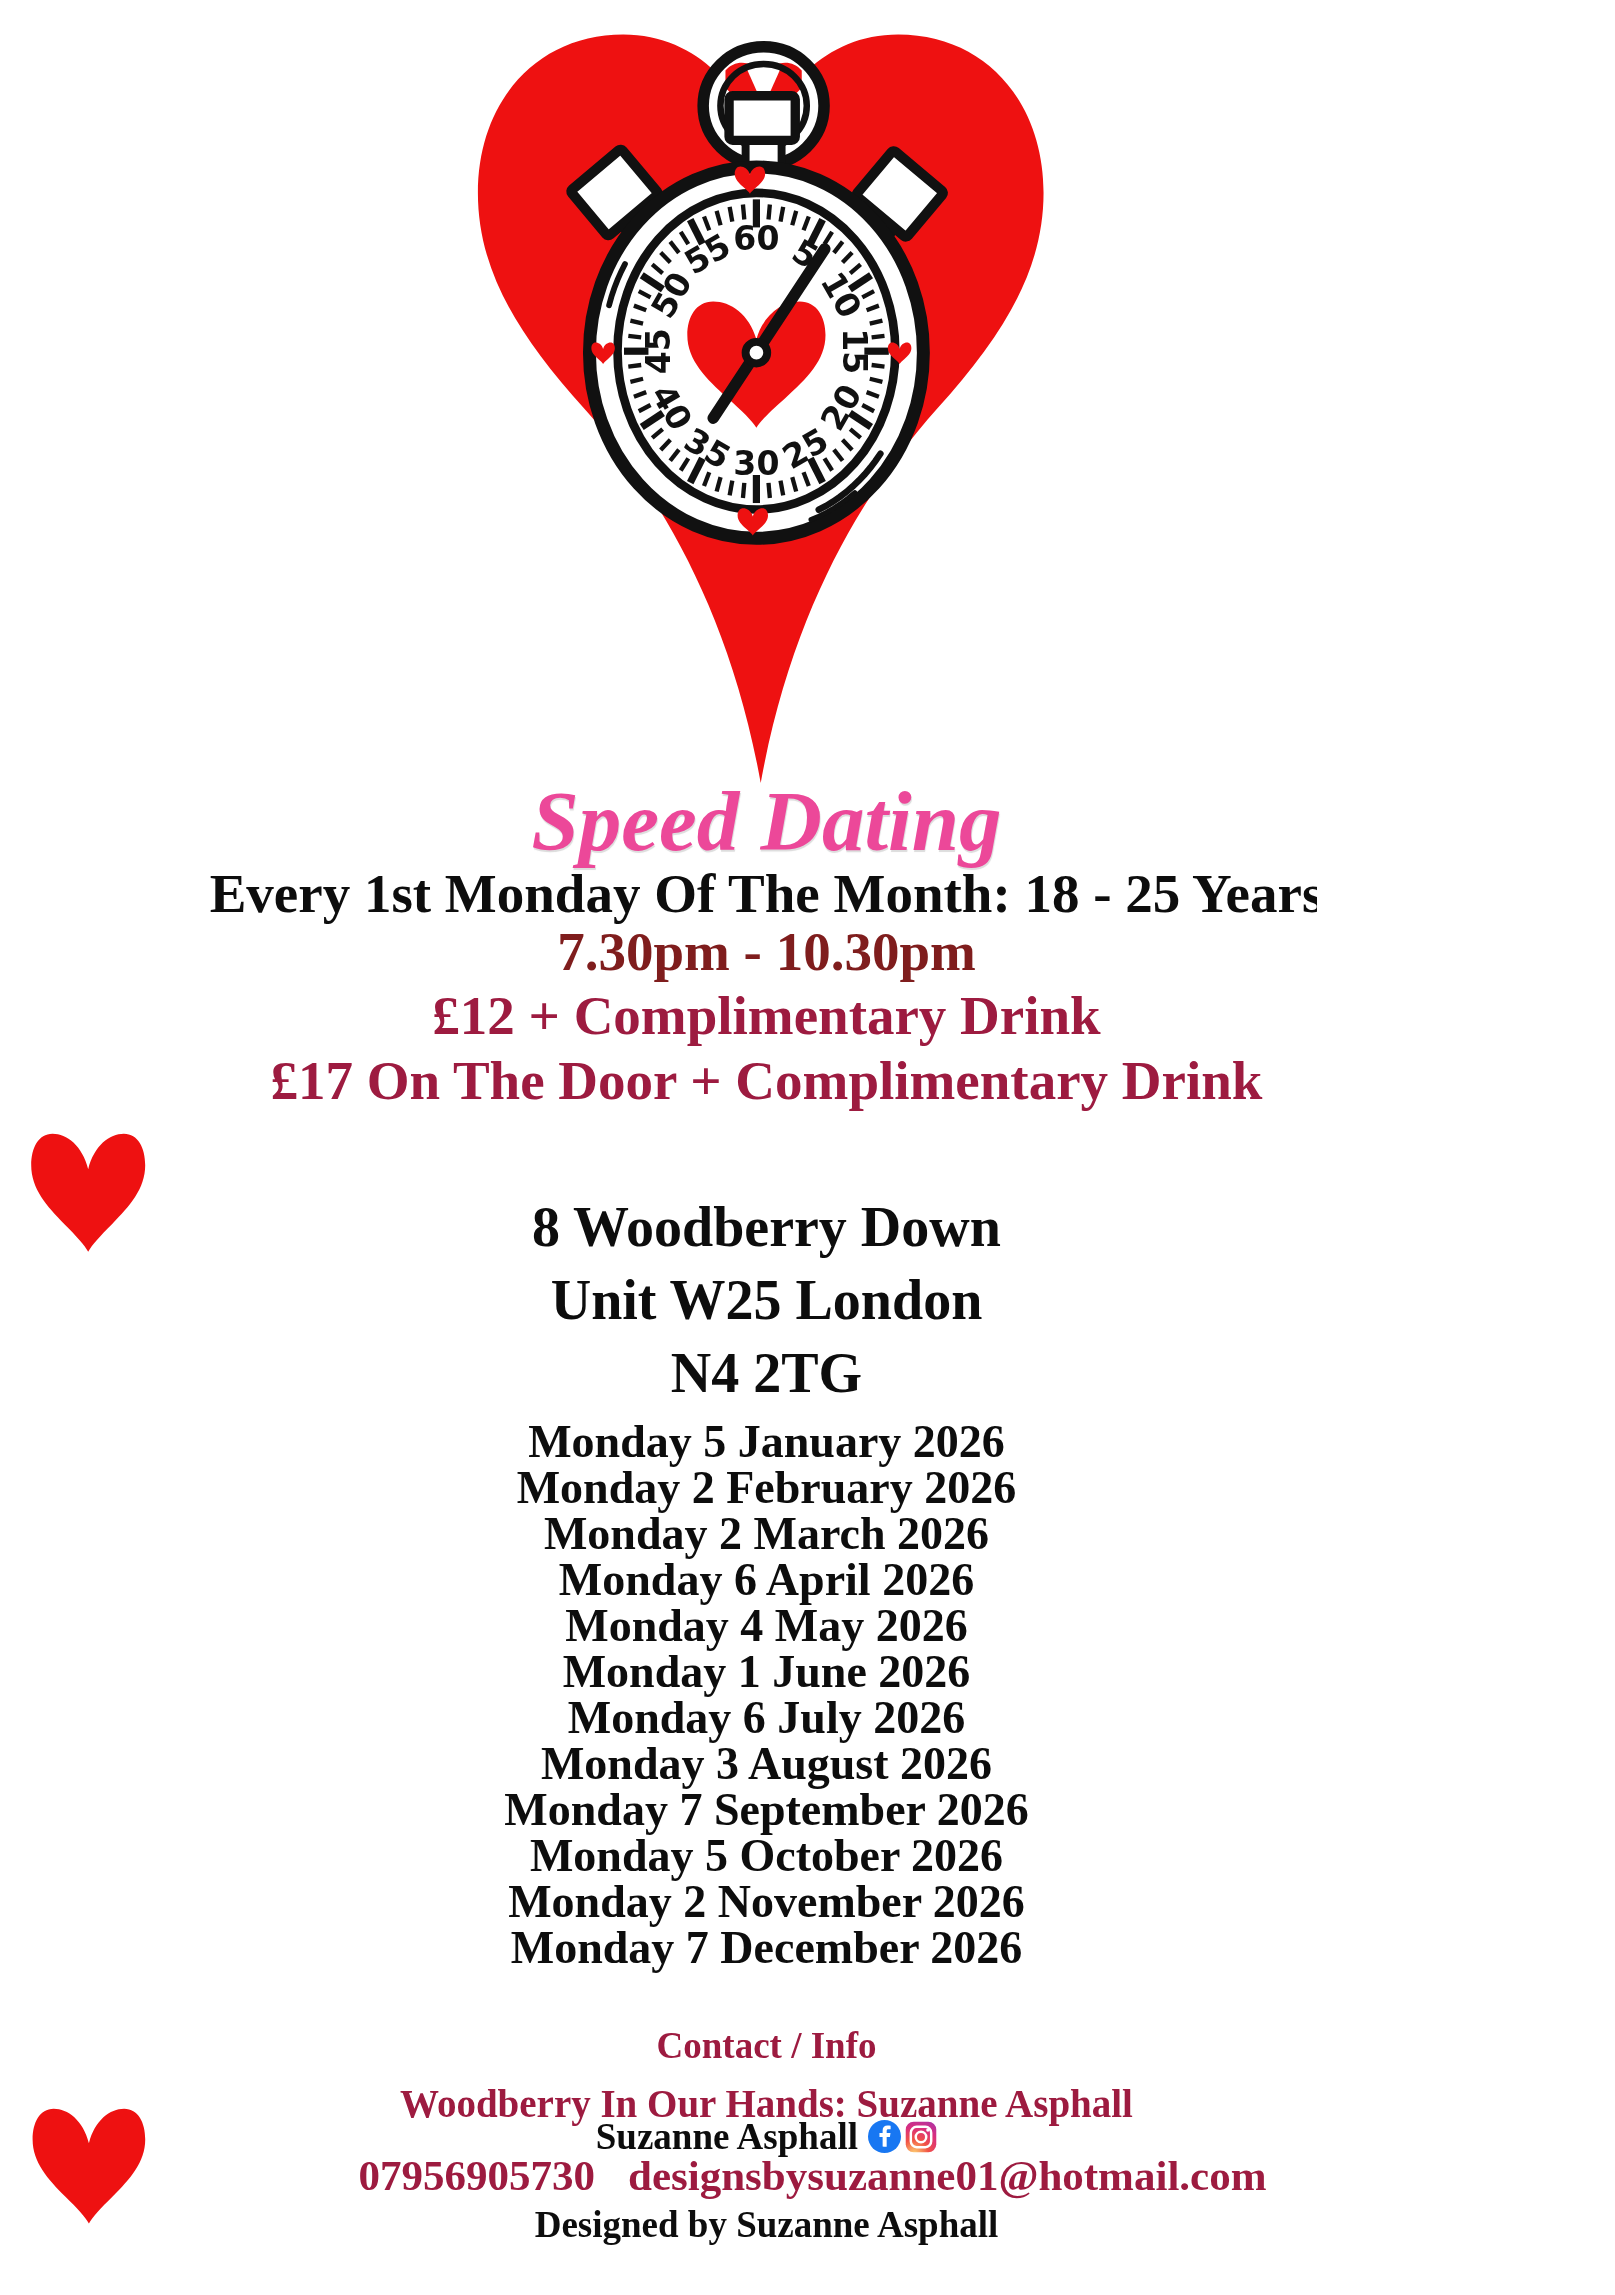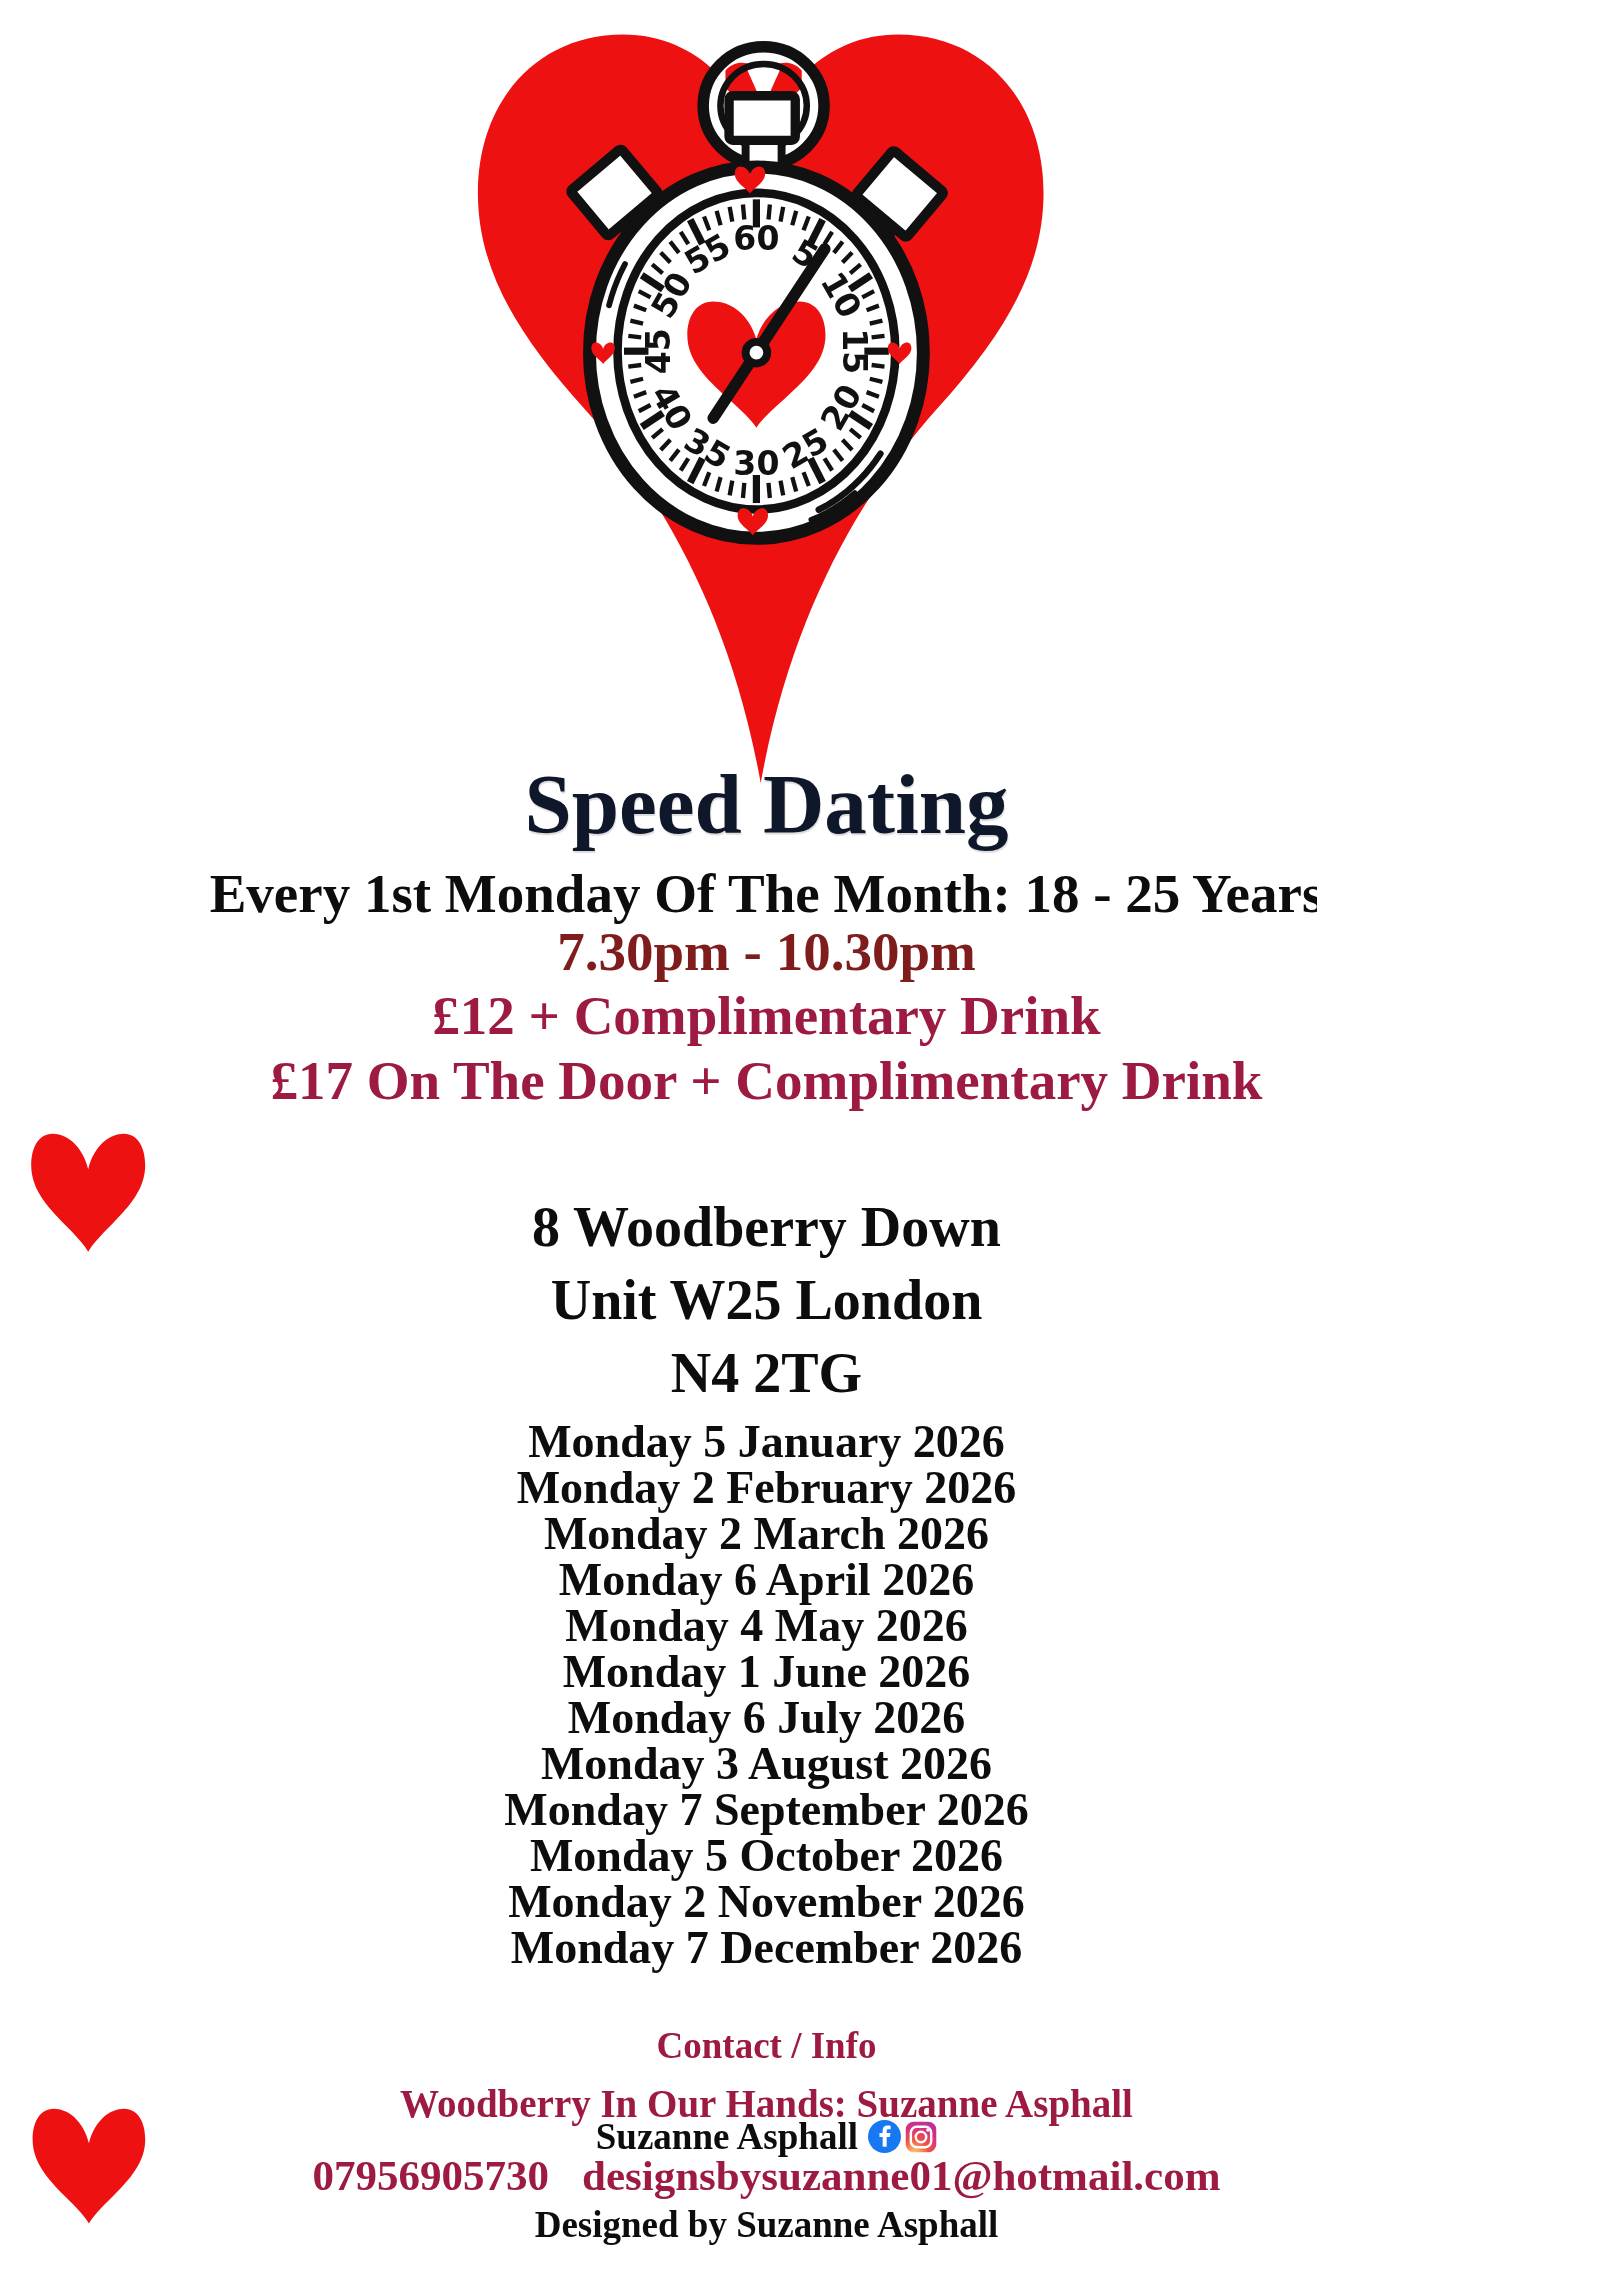--- a/index.html
+++ b/index.html
@@ -10,41 +10,41 @@
     font-family:"Liberation Serif", serif;
     overflow:hidden;
   }
   .gfx{position:absolute;left:0;top:0;width:1615px;height:2295px;}
   .txt{
     position:absolute;left:0;width:1533px;
     text-align:center;font-weight:bold;color:#0d0d0d;
     white-space:nowrap;
   }
   .title{
-    top:753px;font-size:85px;
-    color:#0f172a;line-height:1.2;
+    top:770px;font-size:85px;font-style:italic;
+    color:#ec4899;line-height:1.2;
     text-shadow:0.7px 2.2px 0.7px rgba(120,120,120,0.25);
   }
   .schedule{top:858px;font-size:55px;line-height:1.3;}
   .time{top:916px;font-size:55px;line-height:1.3;color:#7f1d1d;}
   .price1{top:980px;font-size:55px;line-height:1.3;color:#9d1b40;}
   .price2{top:1045px;font-size:55px;line-height:1.3;color:#9d1b40;}
   .address{top:1178px;font-size:56px;line-height:73px;white-space:pre-line;margin-top:13px;}
   .dates{top:1419px;font-size:46px;line-height:46px;}
   .date-line{white-space:nowrap;}
   .contact-heading{top:2024px;font-size:37px;color:#9d1b40;}
   .brand-line{top:2081px;font-size:39px;color:#9d1b40;}
   .name-row{
     top:2115px;font-size:37px;
     display:flex;justify-content:center;align-items:center;gap:10px;
   }
   .name-row .icons{display:flex;align-items:center;gap:4.3px;}
   .phone-row{
     top:2151px;font-size:43px;color:#9d1b40;
-    display:flex;justify-content:center;align-items:center;gap:33px;
+    display:flex;justify-content:center;align-items:center;gap:33px;padding-left:46px;
   }
   .footer-line{top:2203px;font-size:37px;}
 </style>
 </head>
 <body>
 
 <div class="page">
 
   <svg class="gfx" viewBox="0 0 2244 3189">
     <defs>

